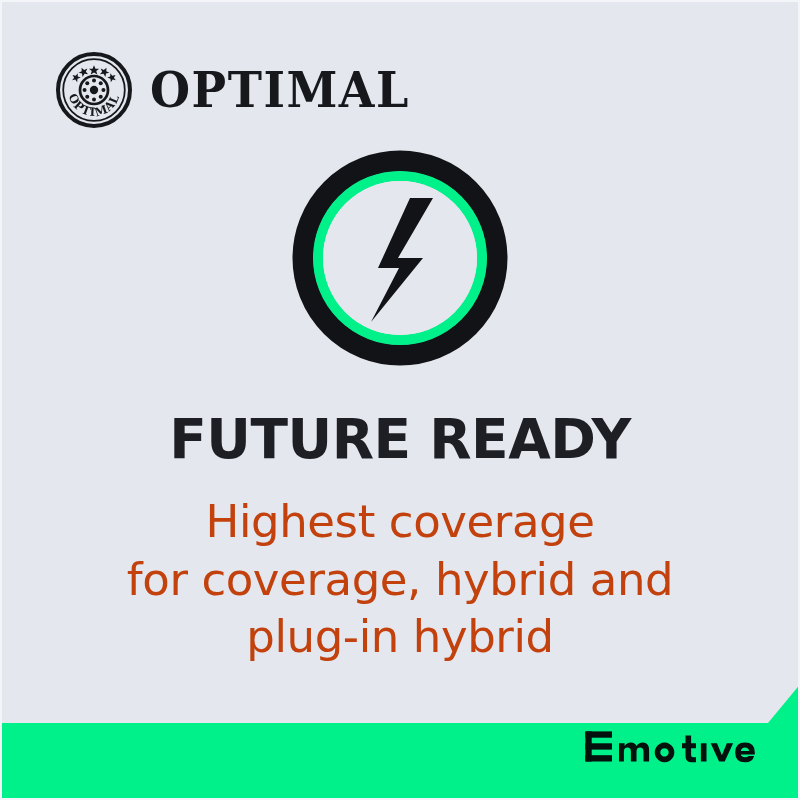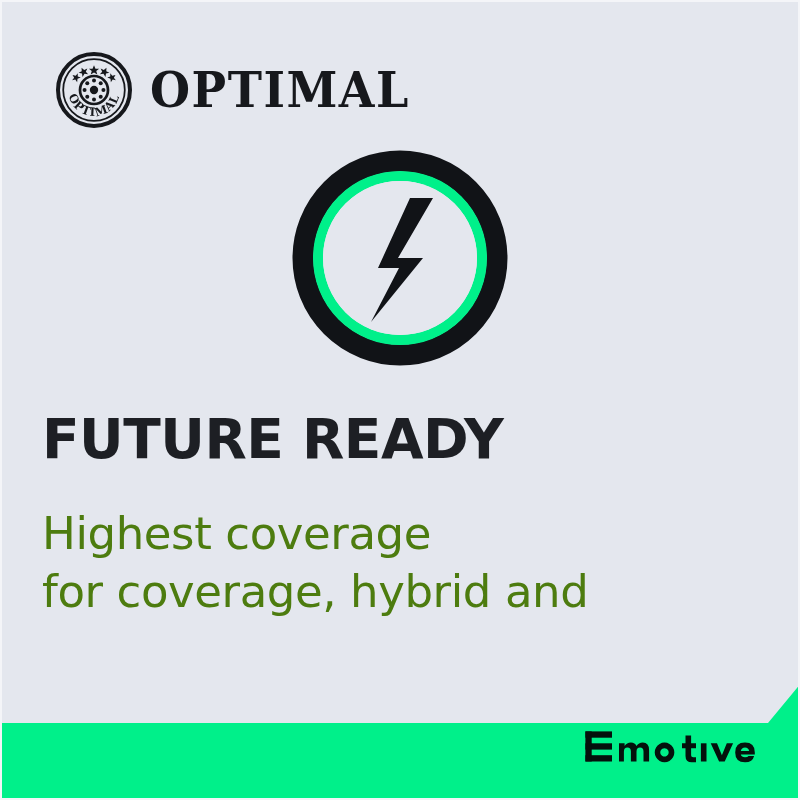--- a/index.html
+++ b/index.html
@@ -56,39 +56,39 @@
   .emblem {
     width:216px; height:216px;
     display:block;
   }
 
   
   .copy-block {
     position:absolute;
     left:0; right:0;
     top:410px;
-    text-align:left;
+    text-align:center;
     padding:0 40px;
   }
   .headline {
     font-family:"DejaVu Sans", sans-serif;
     font-size:55px;
     font-weight:700;
     letter-spacing:-0.5px;
     color:#1d1f24;
     line-height:1.0;
     white-space:nowrap;
   }
   .subcopy {
-    margin-top:38px;
+    margin-top:26px;
     font-family:"DejaVu Sans", sans-serif;
     font-weight:400;
     font-size:45px;
     line-height:1.28;
-    color:#4d7c0f;
+    color:#c2410c;
     letter-spacing:-0.4px;
   }
   .subcopy .sub-line { display:block; white-space:nowrap; }
 
   
   .footer-banner {
     position:absolute;
     left:0; bottom:0;
     width:800px; height:116px;
     overflow:hidden;
@@ -168,20 +168,21 @@
       <polygon fill="#111317" points="118,48 86,118 107,118 79,172 131,108 106,108 141,48"></polygon>
     </svg>
   </div>
 
   <div class="copy-block">
     <div class="headline">FUTURE READY</div>
 
     <div class="subcopy">
       <span class="sub-line">Highest coverage</span>
       <span class="sub-line">for coverage, hybrid and</span>
+      <span class="sub-line">plug-in hybrid</span>
     </div>
   </div>
 
   <div class="footer-banner">
     <svg class="footer-shape" viewBox="0 0 800 116" preserveAspectRatio="none">
       <path fill="#00f08a" d="M0,41 L766,41 L800,0 L800,116 L0,116 Z"></path>
     </svg>
 
     <svg class="footer-logo" viewBox="0 0 260 60">
       <g fill="#04110c">

